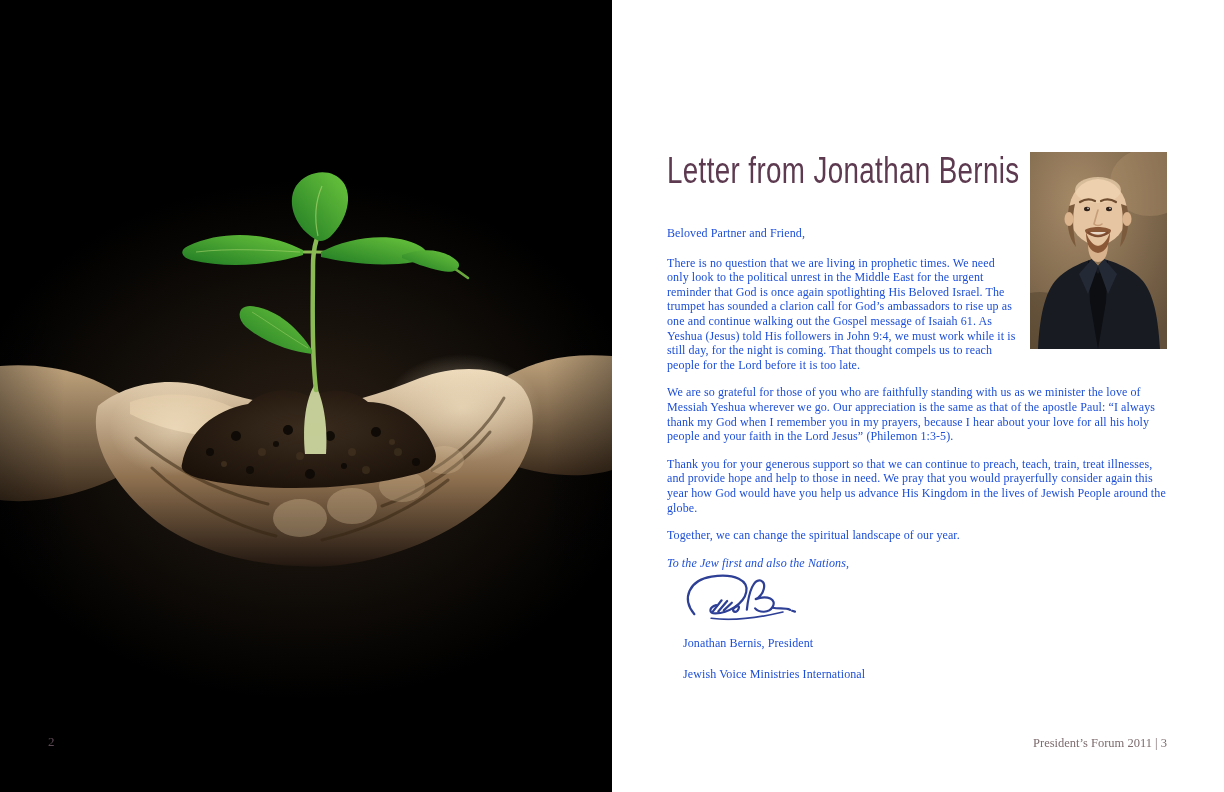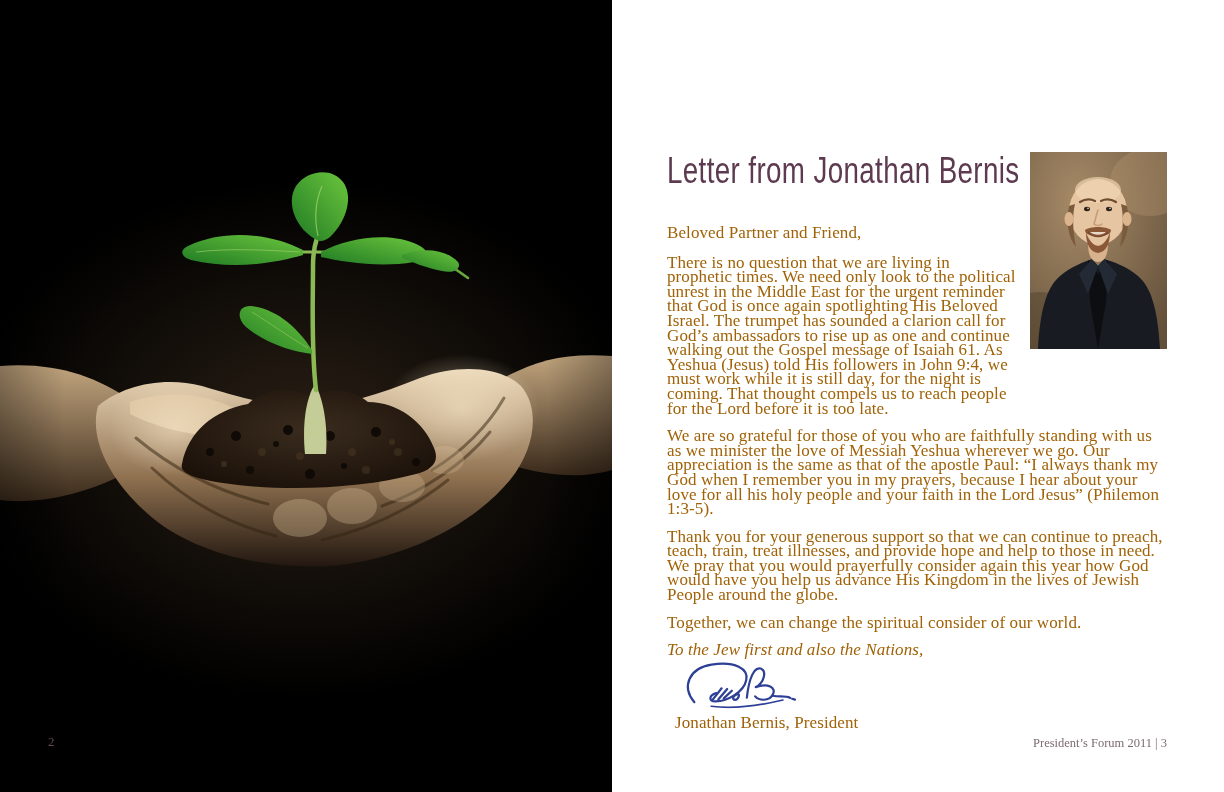--- a/index.html
+++ b/index.html
@@ -9,28 +9,28 @@
   .page-left{left:0;width:612px;background:#000;}
   .page-left svg{display:block;position:absolute;left:0;top:0;}
   .pagenum{position:absolute;left:48px;bottom:42px;font-size:13px;color:#5e4a54;z-index:5;
            font-family:"Liberation Serif",serif;}
   .page-right{left:612px;width:612px;background:#ffffff;}
   .title{position:absolute;left:55px;top:150px;margin:0;font-weight:normal;white-space:nowrap;
          font-family:"Liberation Sans",sans-serif;color:#5d3a50;font-size:37px;}
   .title .cond{display:inline-block;transform:scaleX(0.75);transform-origin:0 50%;letter-spacing:0.5px;}
   .portrait{position:absolute;left:418px;top:152px;width:137px;height:197px;}
   .portrait svg{display:block;width:137px;height:197px;}
-  .letter{position:absolute;left:55px;top:226px;width:500px;color:#a16207;
-          font-size:17px;line-height:14.6px;letter-spacing:0.1px;}
+  .letter{position:absolute;left:55px;top:226px;width:500px;color:#1d4ed8;
+          font-size:12px;line-height:14.6px;letter-spacing:0.1px;}
   .letter p{margin:0 0 13px 0;}
   .letter p.salutation{margin-bottom:15px;}
   .narrow{width:352px;}
   .closing{margin-bottom:2px !important;font-style:italic;}
   .signature{display:block;width:124px;height:48px;margin:2px 0 0 10px;transform:rotate(-2deg);}
-  .signer{margin:8px !important;}
+  .signer{margin:16px !important;}
   .footer{position:absolute;right:57px;bottom:41px;font-size:12.5px;color:#7d6b6e;
           font-family:"Liberation Serif",serif;margin-top:12px;}
 </style>
 </head>
 <body>
 
 <div class="spread">
 
   <section class="page page-left">
     <svg width="612" height="792" viewBox="0 0 612 792" aria-hidden="true">
@@ -171,35 +171,36 @@
         <path d="M58,80 C63,86 73,86 78,80" stroke="#7a4a30" stroke-width="1.4" fill="none"></path>
         <path d="M56,80 C56,92 60,100 68,101 C76,100 80,92 80,80 C77,90 71,94 68,94 C65,94 59,90 56,80 Z" fill="#8a5737"></path>
       </svg>
     </div>
 
     <div class="letter">
       <p class="salutation narrow">Beloved Partner and Friend,</p>
       <p class="narrow">There is no question that we are living in prophetic times. We need only look to the political unrest in the Middle East for the urgent reminder that God is once again spotlighting His Beloved Israel. The trumpet has sounded a clarion call for God’s ambassadors to rise up as one and continue walking out the Gospel message of Isaiah 61. As Yeshua (Jesus) told His followers in John 9:4, we must work while it is still day, for the night is coming. That thought compels us to reach people for the Lord before it is too late.</p>
       <p>We are so grateful for those of you who are faithfully standing with us as we minister the love of Messiah Yeshua wherever we go. Our appreciation is the same as that of the apostle Paul: “I always thank my God when I remember you in my prayers, because I hear about your love for all his holy people and your faith in the Lord Jesus” (Philemon 1:3-5).</p>
       <p>Thank you for your generous support so that we can continue to preach, teach, train, treat illnesses, and provide hope and help to those in need. We pray that you would prayerfully consider again this year how God would have you help us advance His Kingdom in the lives of Jewish People around the globe.</p>
-      <p>Together, we can change the spiritual consider of our world.</p>
+      <p>Together, we can change the spiritual landscape of our year.</p>
       <p class="closing">To the Jew first and also the Nations,</p>
 
       <svg class="signature" viewBox="0 0 130 52" aria-hidden="true">
         <g stroke="#2e3f96" stroke-width="2.4" fill="none" stroke-linecap="round" stroke-linejoin="round">
           <path d="M16,44 C2,26 12,7 36,4 C62,1 76,10 73,22 C70,35 52,44 39,44 C31,44 32,37 40,35"></path>
           <path d="M36,42 L46,30"></path>
           <path d="M42,42 L52,31"></path>
           <path d="M48,41 L57,33"></path>
           <path d="M58,40 C62,36 66,36 64,40 C62,44 58,44 58,40"></path>
           <path d="M73,41 C76,20 82,8 89,10 C96,13 92,26 83,30 C96,26 106,31 101,39 C97,46 86,45 82,40"></path>
           <path d="M101,40 C108,42 114,40 120,43"></path>
           <path d="M122,44 L125,45"></path>
           <path d="M34,49 C62,54 92,49 112,45" stroke-width="1.8"></path>
         </g>
       </svg>
 
       <p class="signer">Jonathan Bernis, President</p>
+      <p class="signer">Jewish Voice Ministries International</p>
     </div>
 
     <div class="footer">President’s Forum 2011 | 3</div>
   </section>
 </div>
 
 </body></html>

